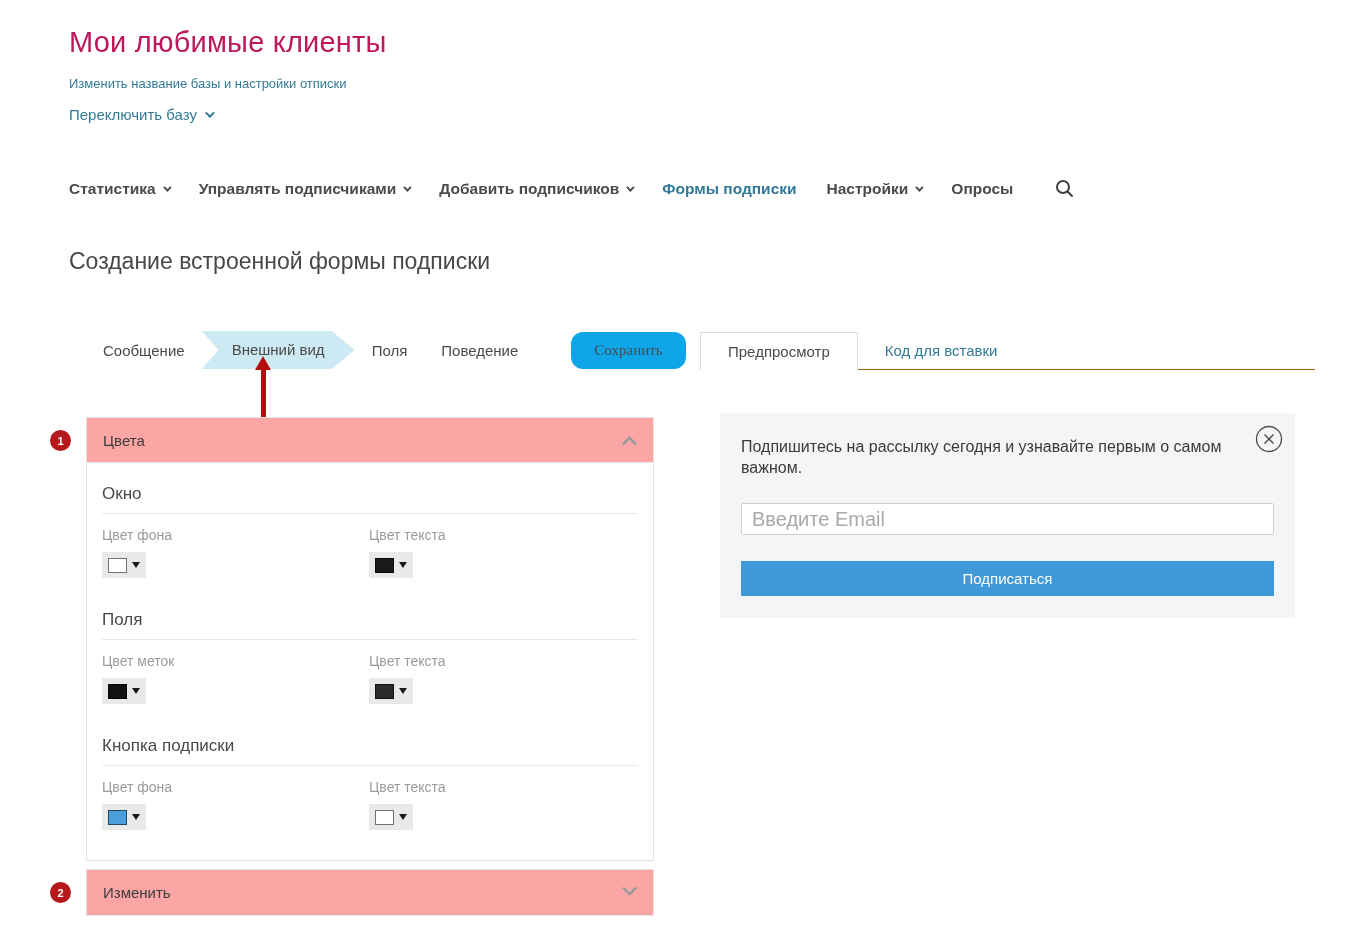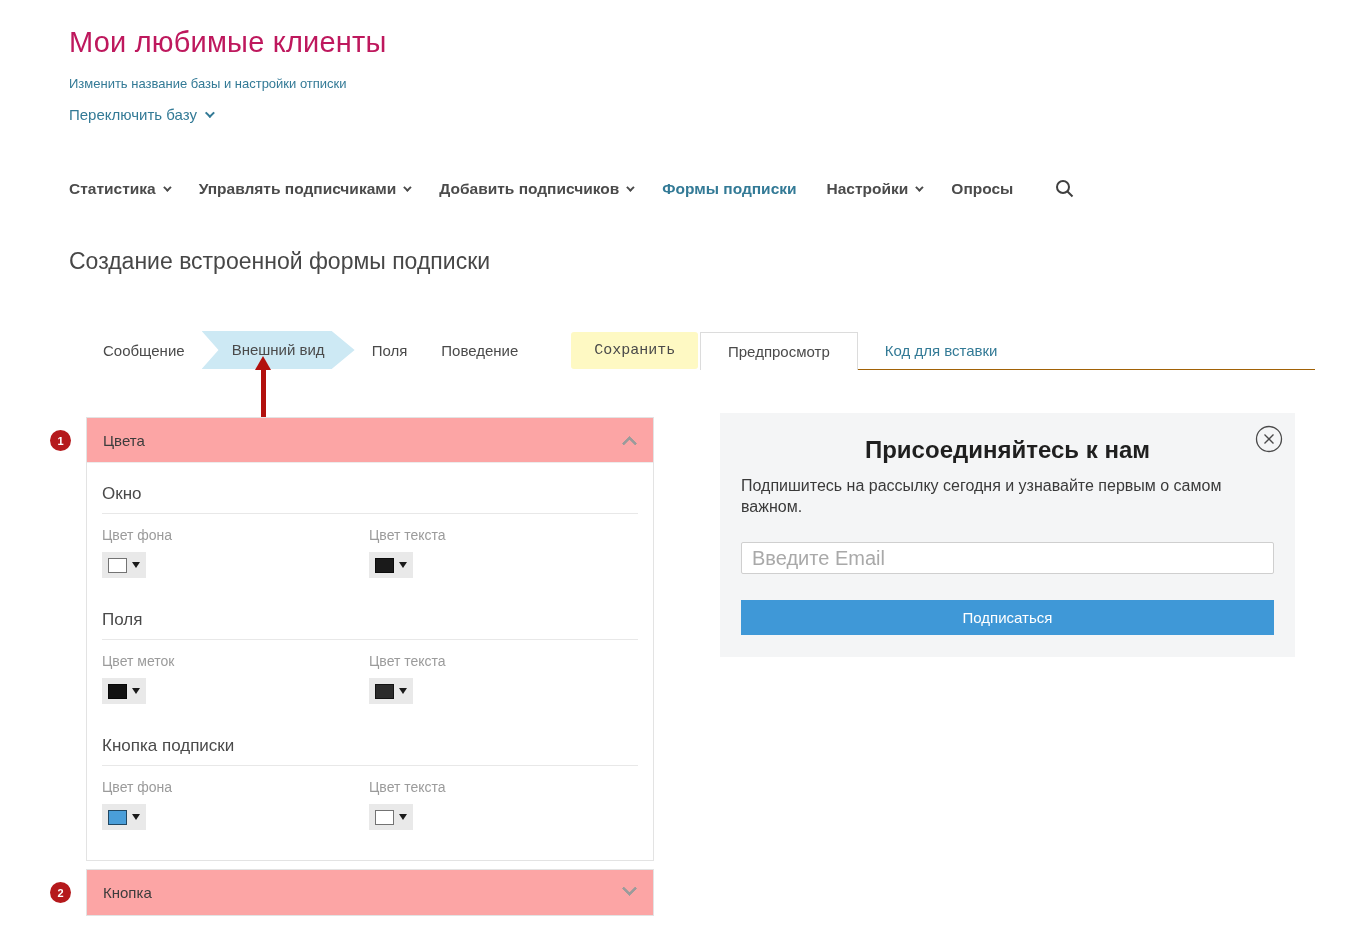--- a/index.html
+++ b/index.html
@@ -37,22 +37,22 @@
   
   .steps { display:flex; align-items:center; height:38px; font-size:15px; color:#4a4a4a; }
   .step { padding:0 17px; cursor:pointer; white-space:nowrap; }
   .step.active {
     height:38px; line-height:38px; padding:0 30px;
     clip-path:polygon(0 0, 85% 0, 100% 50%, 85% 100%, 0 100%, 11% 50%);
     cursor:default;
   }
   .save-btn {
     margin-left:36px; padding:10px 23px; font-size:15px; color:#4a4a4a;
-    background:#fef9c3; border:none; border-radius:3px; cursor:pointer;
-    font-family:Liberation Mono, monospace;
+    background:#0ea5e9; border:none; border-radius:12px; cursor:pointer;
+    font-family:Liberation Serif, serif;
   }
 
   
   .red-arrow { position:absolute; top:25px; left:168px; width:18px; height:64px; pointer-events:none; }
   .red-arrow .head { width:0; height:0; margin:0 auto; border-left:8px solid transparent; border-right:8px solid transparent; border-bottom:14px solid #b2100d; }
   .red-arrow .stem { width:5px; height:50px; background:#b2100d; margin:0 auto; }
 
   
   .panel { border:1px solid #e3e3e3; margin-top:48px; position:relative; background:#fff; }
   .panel + .panel { margin-top:8px; }
@@ -239,21 +239,21 @@
               </div>
             </div>
           </div>
 
         </div>
       </div>
 
       <div class="panel">
         <span class="num-badge" style="background-color: rgb(181, 25, 28);">2</span>
         <div class="panel-header">
-          <span class="panel-title">Кнопка</span>
+          <span class="panel-title">Изменить</span>
           <span class="panel-chevron down"></span>
         </div>
       </div>
 
     </div>
 
     <div class="right-col">
 
       <div class="preview-tabs">
         <div class="ptab active">Предпросмотр</div>
@@ -261,21 +261,20 @@
       </div>
 
       <div class="preview-card">
         <div class="pc-close">
           <svg width="28" height="28" viewBox="0 0 28 28">
             <circle cx="14" cy="14" r="12.5" fill="none" stroke="#4a4a4a" stroke-width="1.3"></circle>
             <line x1="9.5" y1="9.5" x2="18.5" y2="18.5" stroke="#4a4a4a" stroke-width="1.3"></line>
             <line x1="18.5" y1="9.5" x2="9.5" y2="18.5" stroke="#4a4a4a" stroke-width="1.3"></line>
           </svg>
         </div>
-        <h3 class="pc-title">Присоединяйтесь к нам</h3>
         <p class="pc-desc">Подпишитесь на рассылку сегодня и узнавайте первым о самом важном.</p>
         <input class="pc-input" type="text" placeholder="Введите Email" style="">
         <button class="pc-submit" style="background-color: rgb(63, 152, 215);">Подписаться</button>
       </div>
 
     </div>
   </div>
 </div>
 
 </body></html>

